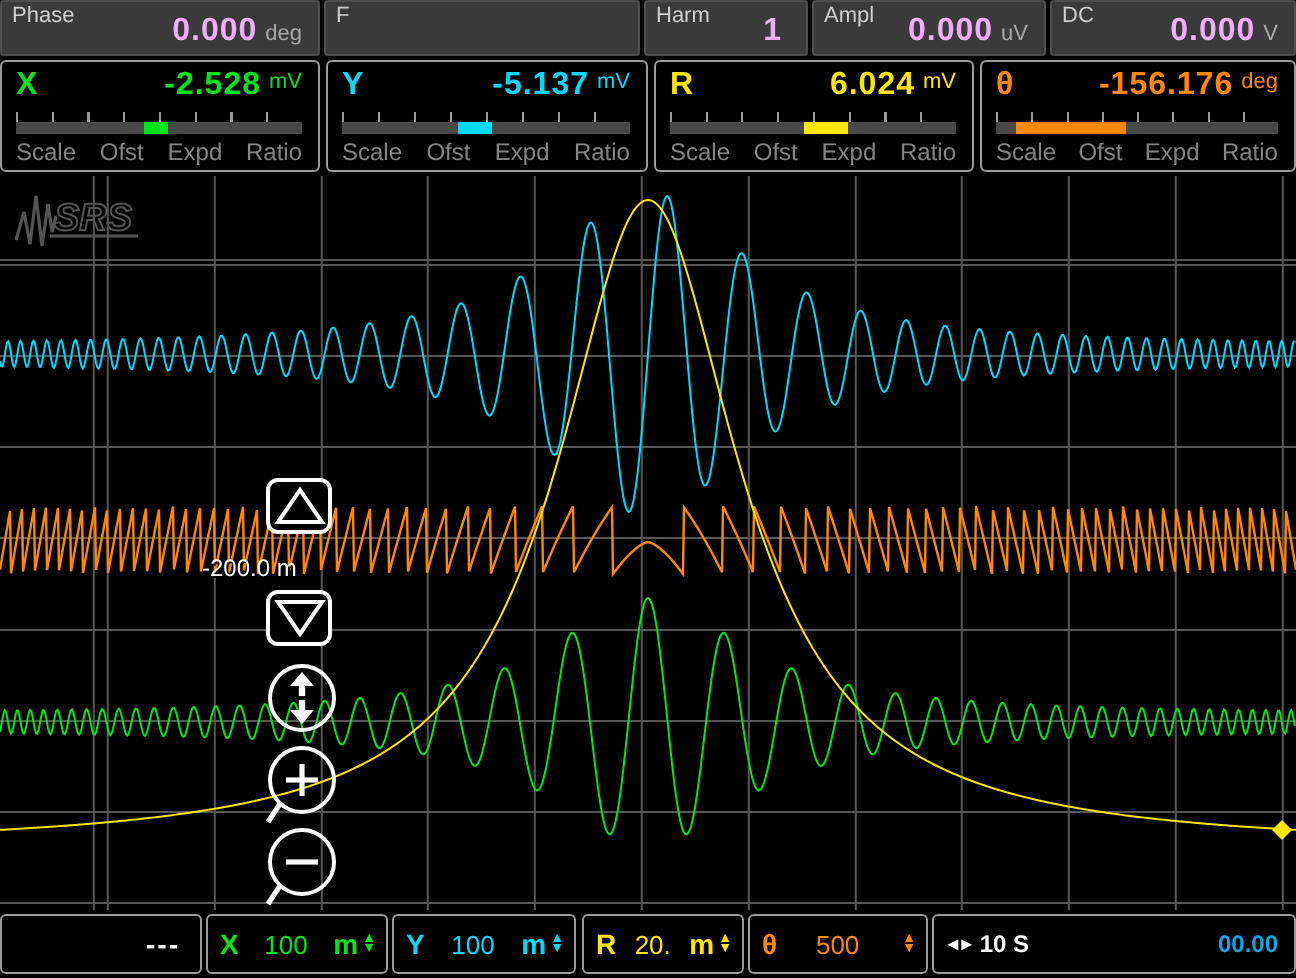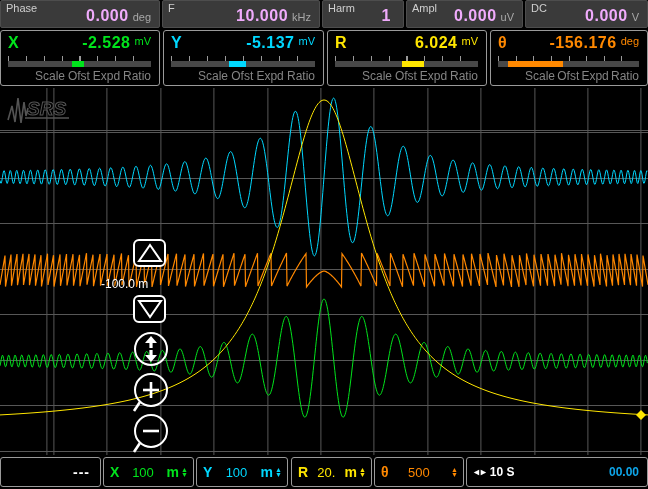--- a/index.html
+++ b/index.html
@@ -30,21 +30,21 @@
   .meter { position:absolute; top:25px; left:7px; right:8px; height:11px; }
   .meter .ticks {
     position:absolute; top:0; left:0; right:0; height:5px;
     background-image:repeating-linear-gradient(90deg,#9a9a9a 0 1px,transparent 1px 12.5%);
   }
   .meter .track { position:absolute; bottom:0; left:0; right:0; height:6px; background:#484848; }
   .meter .fill  { position:absolute; bottom:0; height:6px; }
   .ch-menu {
     position:absolute; left:7px; right:8px; bottom:2px;
     display:flex; justify-content:space-between;
-    font-size:12px; color:#848484;margin-left:27px;
+    font-size:12px; color:#848484;
   }
   
   #graph {
     position:absolute; top:88px; left:0; width:648px; height:367px; background:#000;
     background-image:
       repeating-linear-gradient(90deg,  #575757 0 1px, transparent 1px 53.4px),
       repeating-linear-gradient(180deg, #575757 0 1px, transparent 1px 45.58px);
     background-position:53.4px 44px;
   }
   #wave-svg { position:absolute; top:0; left:0; }
@@ -83,24 +83,20 @@
 
   <div class="topbox" style="left:0;width:160px">
     <span class="tlabel">Phase</span>
     <span class="tvals">
         <span class="tval">0.000</span>
         <span class="tunit">deg</span>
       </span>
   </div>
   <div class="topbox" style="left:162px;width:158px">
     <span class="tlabel">F</span>
-    <span class="tvals">
-        <span class="tval">10.000</span>
-        <span class="tunit">kHz</span>
-      </span>
   </div>
   <div class="topbox" style="left:322px;width:82px">
     <span class="tlabel">Harm</span>
     <span class="tvals">
         <span class="tval">1</span>
         <span class="tunit"></span>
       </span>
   </div>
   <div class="topbox" style="left:406px;width:117px">
     <span class="tlabel">Ampl</span>
@@ -198,21 +194,21 @@
         <polyline points="0.0,326.93 1.0,326.87 2.0,326.82 3.0,326.76 4.0,326.70 5.0,326.65 6.0,326.59 7.0,326.53 8.0,326.47 9.0,326.41 10.0,326.36 11.0,326.30 12.0,326.24 13.0,326.17 14.0,326.11 15.0,326.05 16.0,325.99 17.0,325.92 18.0,325.86 19.0,325.80 20.0,325.73 21.0,325.67 22.0,325.60 23.0,325.53 24.0,325.46 25.0,325.40 26.0,325.33 27.0,325.26 28.0,325.19 29.0,325.12 30.0,325.04 31.0,324.97 32.0,324.90 33.0,324.83 34.0,324.75 35.0,324.68 36.0,324.60 37.0,324.52 38.0,324.45 39.0,324.37 40.0,324.29 41.0,324.21 42.0,324.13 43.0,324.05 44.0,323.96 45.0,323.88 46.0,323.80 47.0,323.71 48.0,323.63 49.0,323.54 50.0,323.45 51.0,323.36 52.0,323.27 53.0,323.18 54.0,323.09 55.0,323.00 56.0,322.91 57.0,322.81 58.0,322.72 59.0,322.62 60.0,322.52 61.0,322.42 62.0,322.32 63.0,322.22 64.0,322.12 65.0,322.02 66.0,321.92 67.0,321.81 68.0,321.70 69.0,321.60 70.0,321.49 71.0,321.38 72.0,321.27 73.0,321.16 74.0,321.04 75.0,320.93 76.0,320.81 77.0,320.69 78.0,320.58 79.0,320.46 80.0,320.33 81.0,320.21 82.0,320.09 83.0,319.96 84.0,319.83 85.0,319.70 86.0,319.57 87.0,319.44 88.0,319.31 89.0,319.17 90.0,319.04 91.0,318.90 92.0,318.76 93.0,318.62 94.0,318.47 95.0,318.33 96.0,318.18 97.0,318.03 98.0,317.88 99.0,317.73 100.0,317.58 101.0,317.42 102.0,317.26 103.0,317.10 104.0,316.94 105.0,316.78 106.0,316.61 107.0,316.44 108.0,316.27 109.0,316.10 110.0,315.92 111.0,315.75 112.0,315.57 113.0,315.39 114.0,315.20 115.0,315.02 116.0,314.83 117.0,314.63 118.0,314.44 119.0,314.24 120.0,314.04 121.0,313.84 122.0,313.64 123.0,313.43 124.0,313.22 125.0,313.01 126.0,312.79 127.0,312.57 128.0,312.35 129.0,312.12 130.0,311.90 131.0,311.66 132.0,311.43 133.0,311.19 134.0,310.95 135.0,310.70 136.0,310.46 137.0,310.20 138.0,309.95 139.0,309.69 140.0,309.43 141.0,309.16 142.0,308.89 143.0,308.61 144.0,308.33 145.0,308.05 146.0,307.76 147.0,307.47 148.0,307.17 149.0,306.87 150.0,306.57 151.0,306.26 152.0,305.94 153.0,305.62 154.0,305.30 155.0,304.97 156.0,304.64 157.0,304.30 158.0,303.95 159.0,303.60 160.0,303.24 161.0,302.88 162.0,302.51 163.0,302.14 164.0,301.76 165.0,301.37 166.0,300.98 167.0,300.58 168.0,300.18 169.0,299.77 170.0,299.35 171.0,298.92 172.0,298.49 173.0,298.05 174.0,297.60 175.0,297.15 176.0,296.68 177.0,296.21 178.0,295.73 179.0,295.25 180.0,294.75 181.0,294.25 182.0,293.73 183.0,293.21 184.0,292.68 185.0,292.14 186.0,291.59 187.0,291.03 188.0,290.46 189.0,289.88 190.0,289.29 191.0,288.68 192.0,288.07 193.0,287.45 194.0,286.81 195.0,286.16 196.0,285.50 197.0,284.83 198.0,284.15 199.0,283.45 200.0,282.74 201.0,282.01 202.0,281.27 203.0,280.52 204.0,279.75 205.0,278.97 206.0,278.17 207.0,277.36 208.0,276.53 209.0,275.69 210.0,274.82 211.0,273.94 212.0,273.05 213.0,272.13 214.0,271.20 215.0,270.25 216.0,269.28 217.0,268.29 218.0,267.27 219.0,266.24 220.0,265.19 221.0,264.11 222.0,263.02 223.0,261.90 224.0,260.75 225.0,259.58 226.0,258.39 227.0,257.18 228.0,255.93 229.0,254.66 230.0,253.37 231.0,252.04 232.0,250.69 233.0,249.31 234.0,247.90 235.0,246.46 236.0,244.99 237.0,243.49 238.0,241.95 239.0,240.38 240.0,238.78 241.0,237.14 242.0,235.47 243.0,233.76 244.0,232.01 245.0,230.23 246.0,228.40 247.0,226.54 248.0,224.64 249.0,222.69 250.0,220.71 251.0,218.68 252.0,216.61 253.0,214.49 254.0,212.33 255.0,210.12 256.0,207.87 257.0,205.56 258.0,203.21 259.0,200.81 260.0,198.36 261.0,195.87 262.0,193.32 263.0,190.71 264.0,188.06 265.0,185.35 266.0,182.60 267.0,179.78 268.0,176.92 269.0,174.00 270.0,171.03 271.0,168.00 272.0,164.92 273.0,161.79 274.0,158.61 275.0,155.37 276.0,152.08 277.0,148.74 278.0,145.36 279.0,141.92 280.0,138.44 281.0,134.91 282.0,131.34 283.0,127.73 284.0,124.09 285.0,120.40 286.0,116.69 287.0,112.95 288.0,109.18 289.0,105.39 290.0,101.58 291.0,97.76 292.0,93.94 293.0,90.11 294.0,86.29 295.0,82.48 296.0,78.69 297.0,74.92 298.0,71.18 299.0,67.48 300.0,63.83 301.0,60.23 302.0,56.69 303.0,53.22 304.0,49.84 305.0,46.54 306.0,43.35 307.0,40.25 308.0,37.28 309.0,34.43 310.0,31.72 311.0,29.14 312.0,26.72 313.0,24.46 314.0,22.37 315.0,20.45 316.0,18.71 317.0,17.16 318.0,15.81 319.0,14.66 320.0,13.70 321.0,12.96 322.0,12.43 323.0,12.11 324.0,12.00 325.0,12.11 326.0,12.43 327.0,12.96 328.0,13.70 329.0,14.66 330.0,15.81 331.0,17.16 332.0,18.71 333.0,20.45 334.0,22.37 335.0,24.46 336.0,26.72 337.0,29.14 338.0,31.72 339.0,34.43 340.0,37.28 341.0,40.25 342.0,43.35 343.0,46.54 344.0,49.84 345.0,53.22 346.0,56.69 347.0,60.23 348.0,63.83 349.0,67.48 350.0,71.18 351.0,74.92 352.0,78.69 353.0,82.48 354.0,86.29 355.0,90.11 356.0,93.94 357.0,97.76 358.0,101.58 359.0,105.39 360.0,109.18 361.0,112.95 362.0,116.69 363.0,120.40 364.0,124.09 365.0,127.73 366.0,131.34 367.0,134.91 368.0,138.44 369.0,141.92 370.0,145.36 371.0,148.74 372.0,152.08 373.0,155.37 374.0,158.61 375.0,161.79 376.0,164.92 377.0,168.00 378.0,171.03 379.0,174.00 380.0,176.92 381.0,179.78 382.0,182.60 383.0,185.35 384.0,188.06 385.0,190.71 386.0,193.32 387.0,195.87 388.0,198.36 389.0,200.81 390.0,203.21 391.0,205.56 392.0,207.87 393.0,210.12 394.0,212.33 395.0,214.49 396.0,216.61 397.0,218.68 398.0,220.71 399.0,222.69 400.0,224.64 401.0,226.54 402.0,228.40 403.0,230.23 404.0,232.01 405.0,233.76 406.0,235.47 407.0,237.14 408.0,238.78 409.0,240.38 410.0,241.95 411.0,243.49 412.0,244.99 413.0,246.46 414.0,247.90 415.0,249.31 416.0,250.69 417.0,252.04 418.0,253.37 419.0,254.66 420.0,255.93 421.0,257.18 422.0,258.39 423.0,259.58 424.0,260.75 425.0,261.90 426.0,263.02 427.0,264.11 428.0,265.19 429.0,266.24 430.0,267.27 431.0,268.29 432.0,269.28 433.0,270.25 434.0,271.20 435.0,272.13 436.0,273.05 437.0,273.94 438.0,274.82 439.0,275.69 440.0,276.53 441.0,277.36 442.0,278.17 443.0,278.97 444.0,279.75 445.0,280.52 446.0,281.27 447.0,282.01 448.0,282.74 449.0,283.45 450.0,284.15 451.0,284.83 452.0,285.50 453.0,286.16 454.0,286.81 455.0,287.45 456.0,288.07 457.0,288.68 458.0,289.29 459.0,289.88 460.0,290.46 461.0,291.03 462.0,291.59 463.0,292.14 464.0,292.68 465.0,293.21 466.0,293.73 467.0,294.25 468.0,294.75 469.0,295.25 470.0,295.73 471.0,296.21 472.0,296.68 473.0,297.15 474.0,297.60 475.0,298.05 476.0,298.49 477.0,298.92 478.0,299.35 479.0,299.77 480.0,300.18 481.0,300.58 482.0,300.98 483.0,301.37 484.0,301.76 485.0,302.14 486.0,302.51 487.0,302.88 488.0,303.24 489.0,303.60 490.0,303.95 491.0,304.30 492.0,304.64 493.0,304.97 494.0,305.30 495.0,305.62 496.0,305.94 497.0,306.26 498.0,306.57 499.0,306.87 500.0,307.17 501.0,307.47 502.0,307.76 503.0,308.05 504.0,308.33 505.0,308.61 506.0,308.89 507.0,309.16 508.0,309.43 509.0,309.69 510.0,309.95 511.0,310.20 512.0,310.46 513.0,310.70 514.0,310.95 515.0,311.19 516.0,311.43 517.0,311.66 518.0,311.90 519.0,312.12 520.0,312.35 521.0,312.57 522.0,312.79 523.0,313.01 524.0,313.22 525.0,313.43 526.0,313.64 527.0,313.84 528.0,314.04 529.0,314.24 530.0,314.44 531.0,314.63 532.0,314.83 533.0,315.02 534.0,315.20 535.0,315.39 536.0,315.57 537.0,315.75 538.0,315.92 539.0,316.10 540.0,316.27 541.0,316.44 542.0,316.61 543.0,316.78 544.0,316.94 545.0,317.10 546.0,317.26 547.0,317.42 548.0,317.58 549.0,317.73 550.0,317.88 551.0,318.03 552.0,318.18 553.0,318.33 554.0,318.47 555.0,318.62 556.0,318.76 557.0,318.90 558.0,319.04 559.0,319.17 560.0,319.31 561.0,319.44 562.0,319.57 563.0,319.70 564.0,319.83 565.0,319.96 566.0,320.09 567.0,320.21 568.0,320.33 569.0,320.46 570.0,320.58 571.0,320.69 572.0,320.81 573.0,320.93 574.0,321.04 575.0,321.16 576.0,321.27 577.0,321.38 578.0,321.49 579.0,321.60 580.0,321.70 581.0,321.81 582.0,321.92 583.0,322.02 584.0,322.12 585.0,322.22 586.0,322.32 587.0,322.42 588.0,322.52 589.0,322.62 590.0,322.72 591.0,322.81 592.0,322.91 593.0,323.00 594.0,323.09 595.0,323.18 596.0,323.27 597.0,323.36 598.0,323.45 599.0,323.54 600.0,323.63 601.0,323.71 602.0,323.80 603.0,323.88 604.0,323.96 605.0,324.05 606.0,324.13 607.0,324.21 608.0,324.29 609.0,324.37 610.0,324.45 611.0,324.52 612.0,324.60 613.0,324.68 614.0,324.75 615.0,324.83 616.0,324.90 617.0,324.97 618.0,325.04 619.0,325.12 620.0,325.19 621.0,325.26 622.0,325.33 623.0,325.40 624.0,325.46 625.0,325.53 626.0,325.60 627.0,325.67 628.0,325.73 629.0,325.80 630.0,325.86 631.0,325.92 632.0,325.99 633.0,326.05 634.0,326.11 635.0,326.17 636.0,326.24 637.0,326.30 638.0,326.36 639.0,326.41 640.0,326.47 641.0,326.53 642.0,326.59 643.0,326.65 644.0,326.70 645.0,326.76 646.0,326.82 647.0,326.87 648.0,326.93" fill="none" stroke="#ffe600" stroke-width="1"></polyline>
         <polygon points="636,327 641,322 646,327 641,332" fill="#ffe600"></polygon>
       </svg>
 
     <svg id="srs-logo" width="72" height="34" viewBox="0 0 72 34">
       <path d="M3,28 L7,14 L10,30 L13,6 L16,31 L19,10 L21,24 L23,16" fill="none" stroke="#545454" stroke-width="1.6"></path>
       <text x="22" y="23" font-size="19" font-style="italic" font-weight="bold" fill="none" stroke="#545454" stroke-width="1" font-family="Liberation Sans, sans-serif">SRS</text>
       <path d="M20,26 L64,26" stroke="#545454" stroke-width="1.4" fill="none"></path>
     </svg>
 
-    <div class="overlay-label">-100.0 m</div>
+    <div class="overlay-label">-200.0 m</div>
 
     <div class="btn-sq" style="top:151px">
       <svg width="26" height="20" viewBox="0 0 26 20">
         <polygon points="13,2 24,18 2,18" fill="none" stroke="#fff" stroke-width="2"></polygon>
       </svg>
     </div>
     <div class="btn-sq" style="top:207px">
       <svg width="26" height="20" viewBox="0 0 26 20">
         <polygon points="2,2 24,2 13,18" fill="none" stroke="#fff" stroke-width="2"></polygon>
       </svg>

